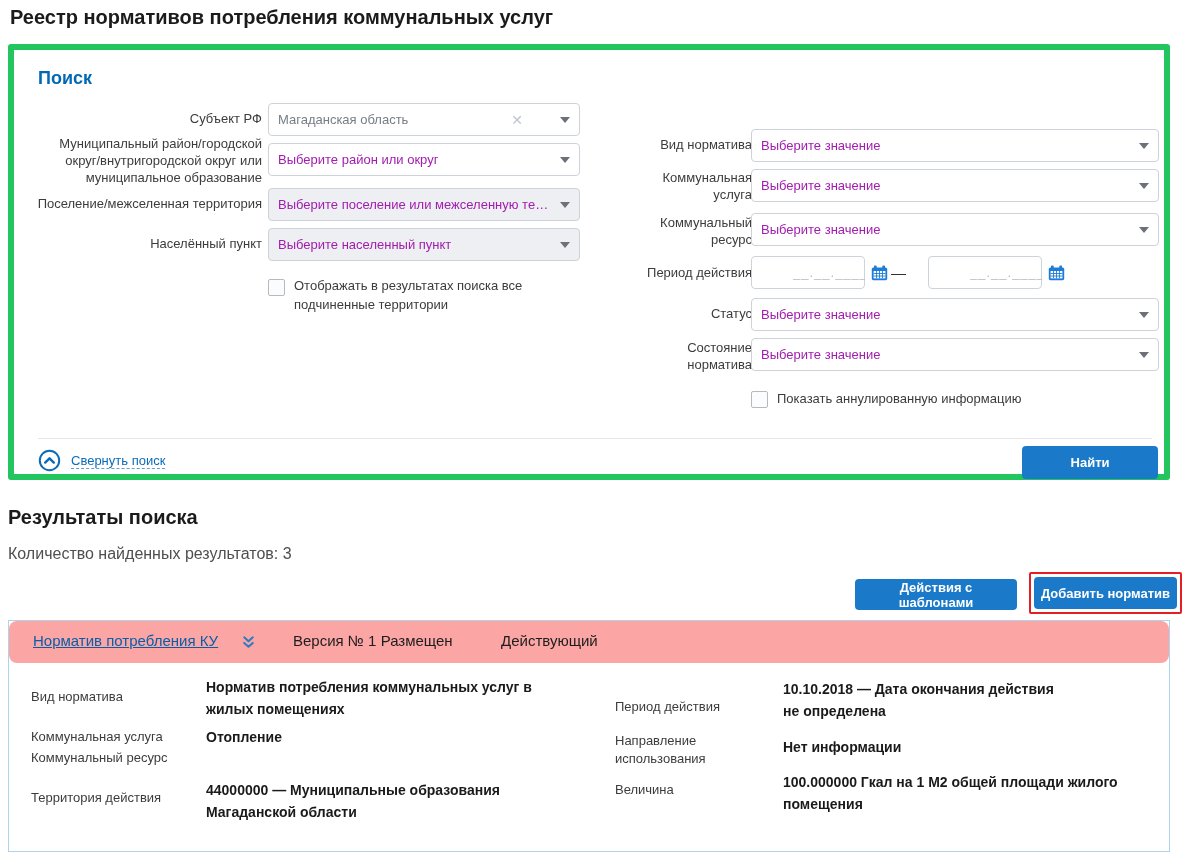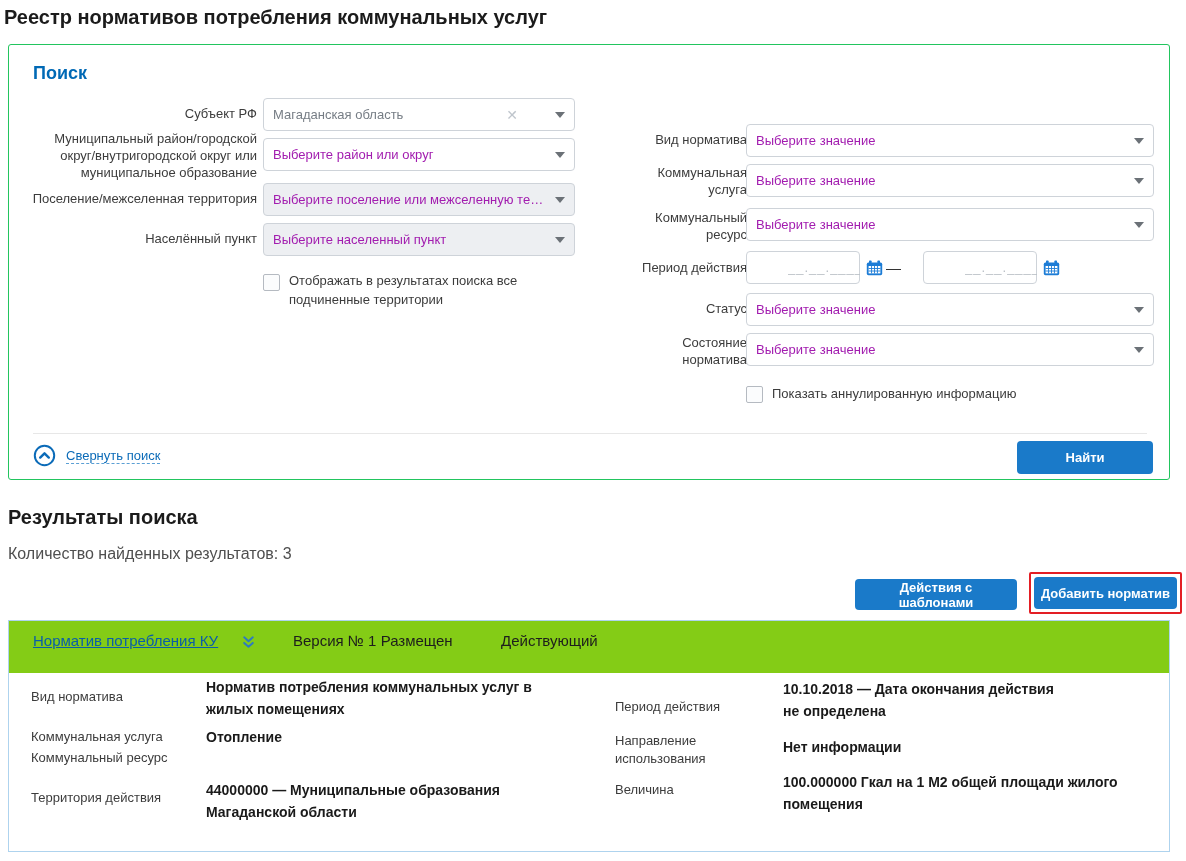--- a/index.html
+++ b/index.html
@@ -3,21 +3,21 @@
 <meta charset="utf-8">
 <style>
   html,body{margin:0;padding:0;background:#fff;}
   body{font-family:"Liberation Sans","DejaVu Sans",sans-serif;color:#333;}
   .stage{position:relative;width:1186px;height:861px;background:#fff;overflow:hidden;}
   .abs{position:absolute;box-sizing:border-box;}
 
   .page-title{font-size:20px;font-weight:700;color:#1b1b1b;}
   .section-title{font-size:20px;font-weight:700;color:#1b1b1b;}
 
-  .panel{border:1px solid #22c55e;border-radius:3px;background:#fff;}
+  .panel{border:6px solid #22c55e;border-radius:3px;background:#fff;}
   .panel-title{font-size:18px;font-weight:600;color:#0069b5;}
 
   .lbl{font-size:13px;color:#3c3c3c;text-align:right;line-height:1.3;}
   .fld{height:33px;border:1px solid #ced3d9;border-radius:4px;background:#fff;
        display:flex;align-items:center;padding:0 9px;font-size:13px;cursor:pointer;}
   .fld.disabled{background:#edeff2;cursor:default;}
   .ph{color:#a21caf;flex:1;white-space:nowrap;overflow:hidden;text-overflow:ellipsis;}
   .val{color:#767d85;flex:1;white-space:nowrap;overflow:hidden;}
   .arrow{width:0;height:0;border-left:5px solid transparent;border-right:5px solid transparent;
          border-top:6px solid #6b7177;margin-left:8px;flex:none;}
@@ -40,34 +40,34 @@
   .collapse-link{font-size:13px;color:#0b6bb8;border-bottom:1px dashed #5a9fd4;cursor:pointer;}
 
   .btn{background:#1a7ac9;color:#fff;border:none;border-radius:4px;font-size:13px;
        font-weight:700;font-family:inherit;cursor:pointer;}
   .count-text{font-size:16px;color:#4f4f4f;}
 
   .red-frame{border:2px solid #e31e24;border-radius:2px;padding:3px;}
   .red-frame .btn{width:100%;height:100%;}
 
   .card{border:1px solid #aed3ee;background:#fff;}
-  .card-header{height:52px;background:#84cc16;position:relative;}
+  .card-header{height:42px;background:#fca5a5;position:relative;border-radius:8px;}
   .card-link{font-size:15px;color:#0a5ea8;text-decoration:underline;cursor:pointer;}
   .card-chevron{cursor:pointer;display:inline-flex;}
   .card-meta{font-size:15px;font-weight:400;color:#1d1d1d;}
 
   .d-lbl{font-size:13px;color:#3c3c3c;line-height:1.35;}
   .d-val{font-size:14px;font-weight:700;color:#1a1a1a;line-height:1.6;}
 </style>
 </head>
 <body>
 
 <div class="stage">
 
-  <div class="abs page-title" style="left:4px;top:6px;">Реестр нормативов потребления коммунальных услуг</div>
+  <div class="abs page-title" style="left:10px;top:6px;">Реестр нормативов потребления коммунальных услуг</div>
 
   <div class="abs panel" style="left:8px;top:44px;width:1162px;height:436px;">
 
     <div class="abs panel-title" style="left:24px;top:18px;">Поиск</div>
 
     <div class="abs lbl" style="left:10px;top:61px;width:238px;">Субъект РФ</div>
     <div class="abs lbl" style="left:30px;top:86px;width:218px;">Муниципальный район/городской округ/внутригородской округ или муниципальное образование</div>
     <div class="abs lbl" style="left:10px;top:146px;width:238px;">Поселение/межселенная территория</div>
     <div class="abs lbl" style="left:10px;top:186px;width:238px;">Населённый пункт</div>
 

